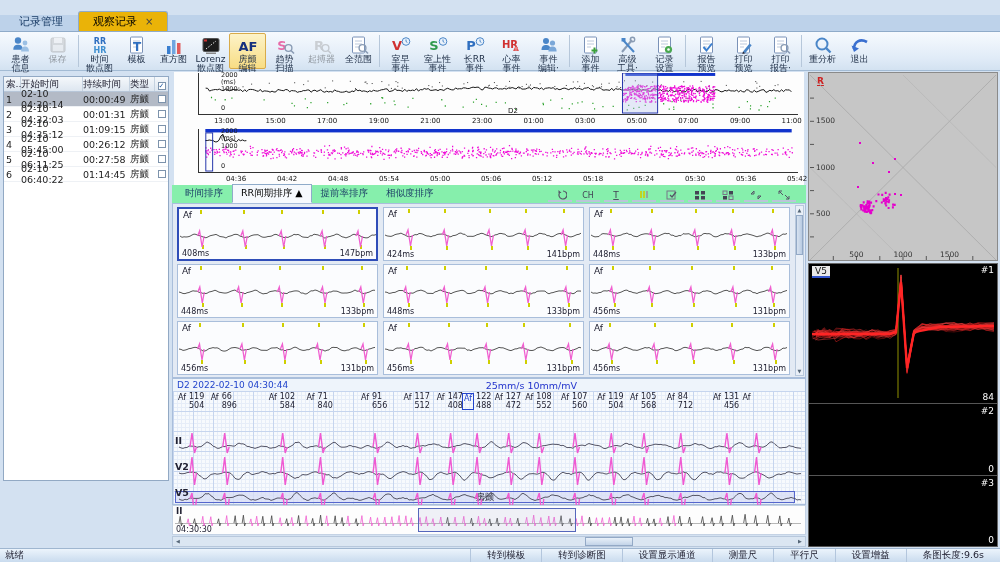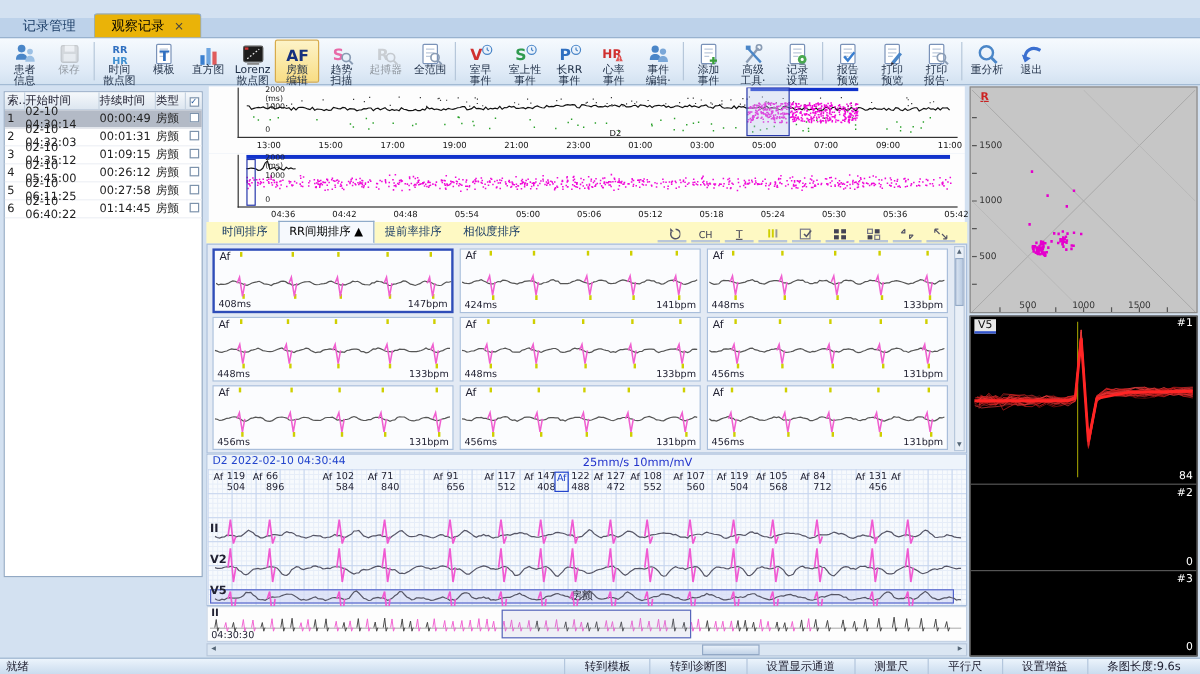--- a/index.html
+++ b/index.html
@@ -60,21 +60,21 @@
   .trend { position:absolute; left:2px; width:630px; background:#fdfdfd; }
   #trend1 { top:1px; height:56px; }
   #trend2 { top:57px; height:57px; }
   .tplot { position:absolute; left:24px; top:1px; border-left:1px solid #333; border-bottom:1px solid #333; }
   .ylab { position:absolute; font-size:6.5px; color:#222; left:1px;padding-left:46px; }
   .xaxis { position:absolute; left:24px; height:12px; font-size:7px; color:#111; }
   .xt { position:absolute; top:1px; transform:translateX(-50%); }
   .dmark { position:absolute; font-size:7px; color:#111; }
 
   
-  #sortbar { position:absolute; left:0; top:114px; width:634px; height:18px; background:#fef9c3; display:flex; align-items:flex-end; padding-left:4px; }
+  #sortbar { position:absolute; left:0; top:114px; width:634px; height:18px; background:#86efac; display:flex; align-items:flex-end; padding-left:4px; }
   .stab { font-size:9.5px; color:#1a3c66; padding:2px 8px; border:1px solid transparent; }
   .stab.active { background:#f6f9fd; border-color:#8fabc9; border-bottom-color:#f6f9fd; color:#000; }
   #striptools { margin-left:auto; display:flex; gap:4px; padding:0 10px 1px 0; }
   .ttool { width:24px; height:14px; border-bottom:2px solid #b9c6d8; display:flex; align-items:center; justify-content:center; }
   .ttool svg { width:14px; height:11px; }
 
   
   #gridwrap { position:absolute; left:0; top:132px; width:634px; height:175px; background:#e3eaf4; border:1px solid #a9bedb; padding:3px 0 0 4px; }
   .scard { position:absolute; width:201px; height:54px; background:#fbfcfe; border:1px solid #a9bedb; }
   .scard.sel { border:2px solid #2f4db8; }

